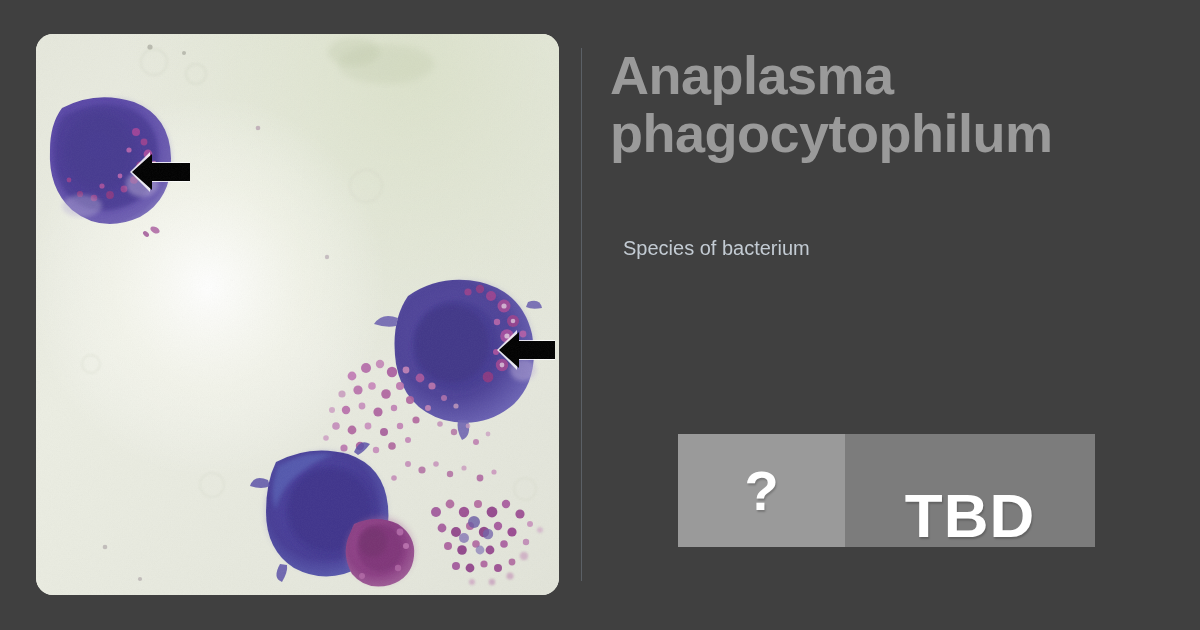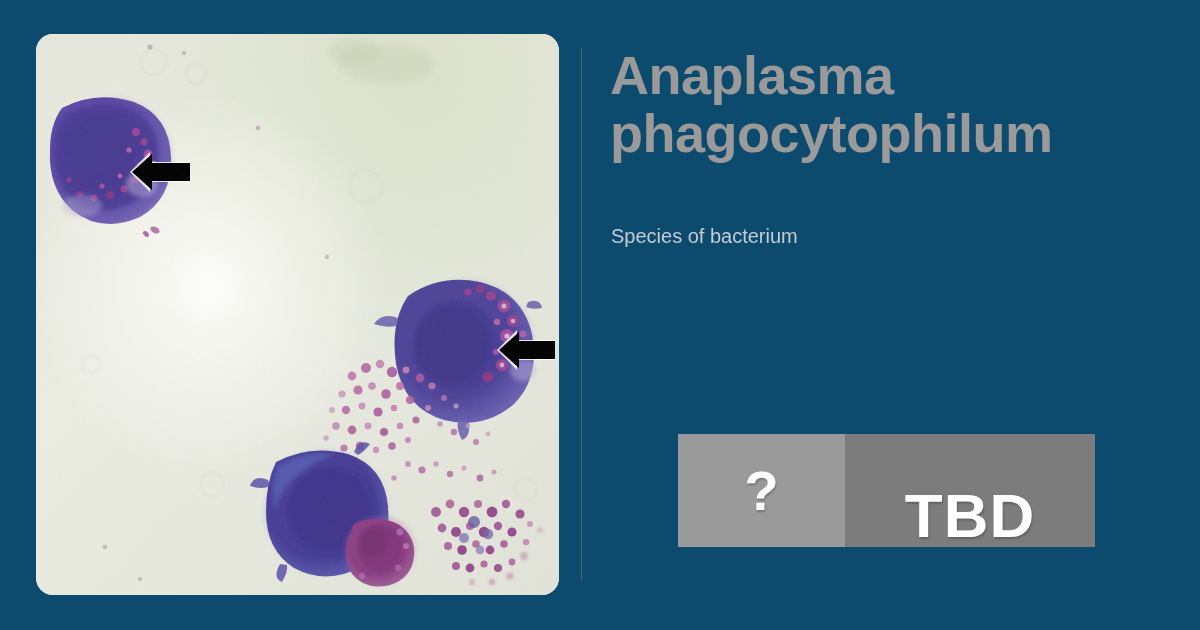--- a/index.html
+++ b/index.html
@@ -11,21 +11,21 @@
     height: 630px;
     overflow: hidden;
     background: #23272c;
     font-family: "Liberation Sans", sans-serif;
   }
 
   #card {
     position: relative;
     width: 1200px;
     height: 630px;
-    background: #0c4a6e;
+    background: #404040;
     box-sizing: border-box;
   }
 
   
   #photo-panel {
     position: absolute;
     left: 36px;
     top: 34px;
     width: 523px;
     height: 561px;
@@ -70,21 +70,21 @@
     margin: 0;
     padding: 0;
     white-space: pre-line;
   }
 
   #subtitle {
     color: #c3cbd3;
     font-size: 20px;
     line-height: 24px;
     font-weight: normal;
-    margin: 0;
+    margin: 12px;
     padding: 0;
     position: absolute;
     left: 1px;
     top: 178px;
   }
 
   
   #badge {
     position: absolute;
     left: 678px;

